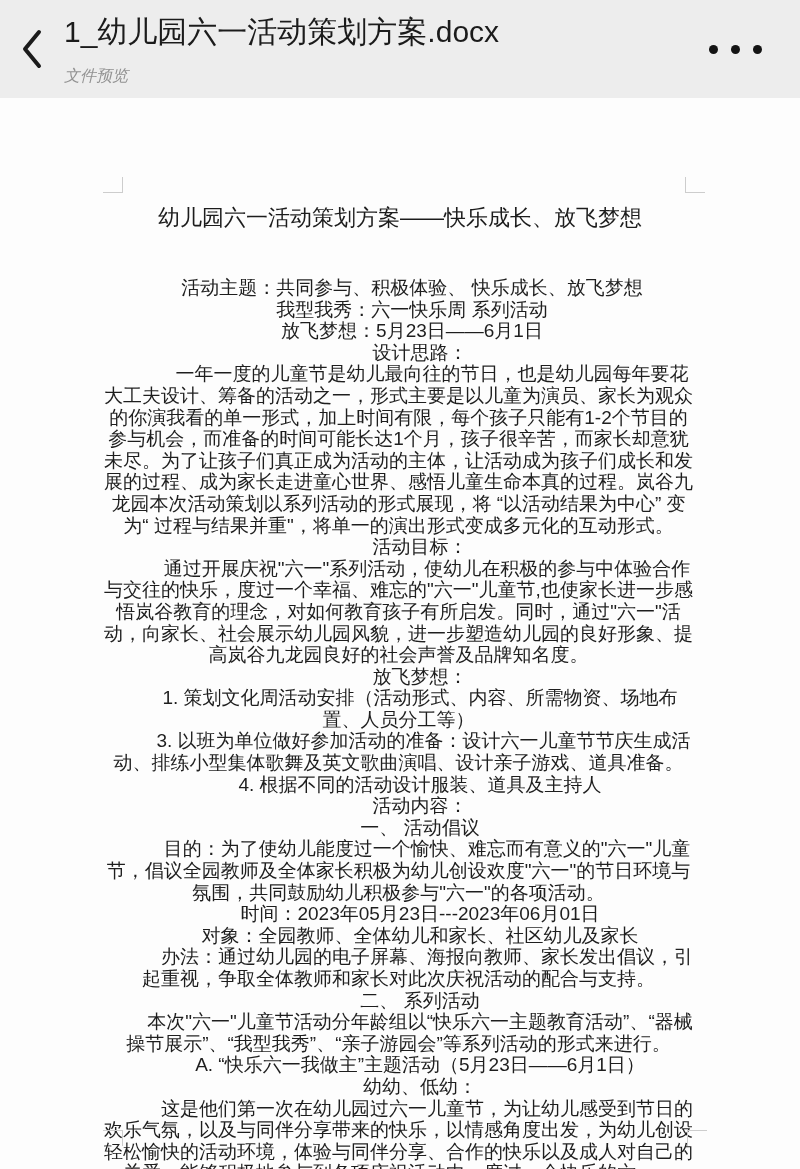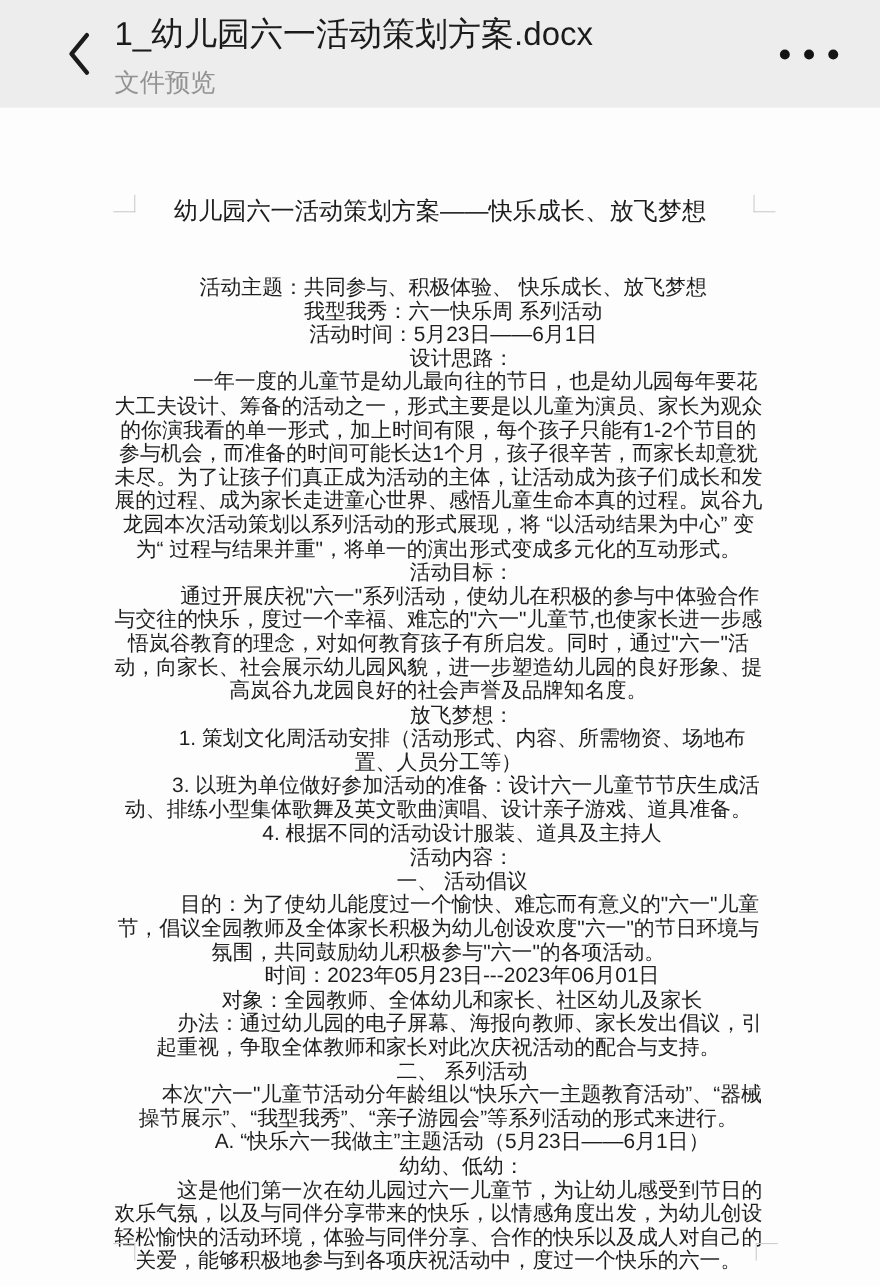--- a/index.html
+++ b/index.html
@@ -16,21 +16,20 @@
     overflow: hidden;
     position: relative;
   }
 
   
   .app-header {
     height: 98px;
     background: #ededed;
     display: flex;
     align-items: center;
-    padding-left: 40px;
   }
   .back-btn {
     width: 64px;
     height: 98px;
     display: flex;
     align-items: center;
     justify-content: center;
     cursor: pointer;
     flex: none;
   }
@@ -43,24 +42,25 @@
   .file-title {
     font-size: 30px;
     line-height: 36px;
     color: #1b1b1b;
     font-weight: 400;
     white-space: nowrap;
     overflow: hidden;
     text-overflow: ellipsis;
   }
   .file-subtitle {
-    font-size: 23px;
+    font-size: 16px;
     line-height: 23px;
     color: #929292;
     margin-top: 14px;
+    font-style: italic;
   }
   .menu-btn {
     flex: none;
     display: flex;
     align-items: center;
     gap: 13px;
     padding: 20px 38px 20px 20px;
     cursor: pointer;
   }
   .menu-btn .dot {
@@ -81,21 +81,21 @@
     width: 19px;
     height: 15px;
     pointer-events: none;
   }
   .corner-mark.tl { left: 103px; top:  79px; border-right: 1px solid #cdcdcd; border-bottom: 1px solid #cdcdcd; }
   .corner-mark.tr { left: 685px; top:  79px; border-left:  1px solid #cdcdcd; border-bottom: 1px solid #cdcdcd; }
   .corner-mark.bl { left: 103px; top: 1032px; border-right: 1px solid #cdcdcd; border-top:   1px solid #cdcdcd; }
   .corner-mark.br { left: 687px; top: 1032px; border-left:  1px solid #cdcdcd; border-top:   1px solid #cdcdcd; }
 
   .doc-title {
-    padding-top: 80px;
+    padding-top: 106px;
     text-align: center;
     font-size: 22px;
     line-height: 27px;
     color: #1c1c1c;
     font-weight: 400;
   }
   .doc-body {
     margin: 46px 106px 0 103px;
     font-size: 19px;
     line-height: 21.6px;
@@ -138,21 +138,21 @@
     <div class="corner-mark tl"></div>
     <div class="corner-mark tr"></div>
     <div class="corner-mark bl"></div>
     <div class="corner-mark br"></div>
 
     <div class="doc-title">幼儿园六一活动策划方案——快乐成长、放飞梦想</div>
 
     <div class="doc-body">
       <p class="ind-1">活动主题：共同参与、积极体验、 快乐成长、放飞梦想</p>
       <p class="ind-1">我型我秀：六一快乐周 系列活动</p>
-      <p class="ind-1">活动时间：5月23日——6月1日</p>
+      <p class="ind-1">放飞梦想：5月23日——6月1日</p>
       <p class="ind-2">设计思路：</p>
       <p class="ind-4">一年一度的儿童节是幼儿最向往的节日，也是幼儿园每年要花大工夫设计、筹备的活动之一，形式主要是以儿童为演员、家长为观众的你演我看的单一形式，加上时间有限，每个孩子只能有1-2个节目的参与机会，而准备的时间可能长达1个月，孩子很辛苦，而家长却意犹未尽。为了让孩子们真正成为活动的主体，让活动成为孩子们成长和发展的过程、成为家长走进童心世界、感悟儿童生命本真的过程。岚谷九龙园本次活动策划以系列活动的形式展现，将 “以活动结果为中心” 变为“ 过程与结果并重"，将单一的演出形式变成多元化的互动形式。</p>
       <p class="ind-2">活动目标：</p>
       <p class="ind-3">通过开展庆祝"六一"系列活动，使幼儿在积极的参与中体验合作与交往的快乐，度过一个幸福、难忘的"六一"儿童节,也使家长进一步感悟岚谷教育的理念，对如何教育孩子有所启发。同时，通过"六一"活动，向家长、社会展示幼儿园风貌，进一步塑造幼儿园的良好形象、提高岚谷九龙园良好的社会声誉及品牌知名度。</p>
       <p class="ind-2">放飞梦想：</p>
       <p class="ind-2">1. 策划文化周活动安排（活动形式、内容、所需物资、场地布置、人员分工等）</p>
       <p class="ind-2b">3. 以班为单位做好参加活动的准备：设计六一儿童节节庆生成活动、排练小型集体歌舞及英文歌曲演唱、设计亲子游戏、道具准备。</p>
       <p class="ind-2">4. 根据不同的活动设计服装、道具及主持人</p>
       <p class="ind-2">活动内容：</p>
       <p class="ind-2">一、 活动倡议</p>

